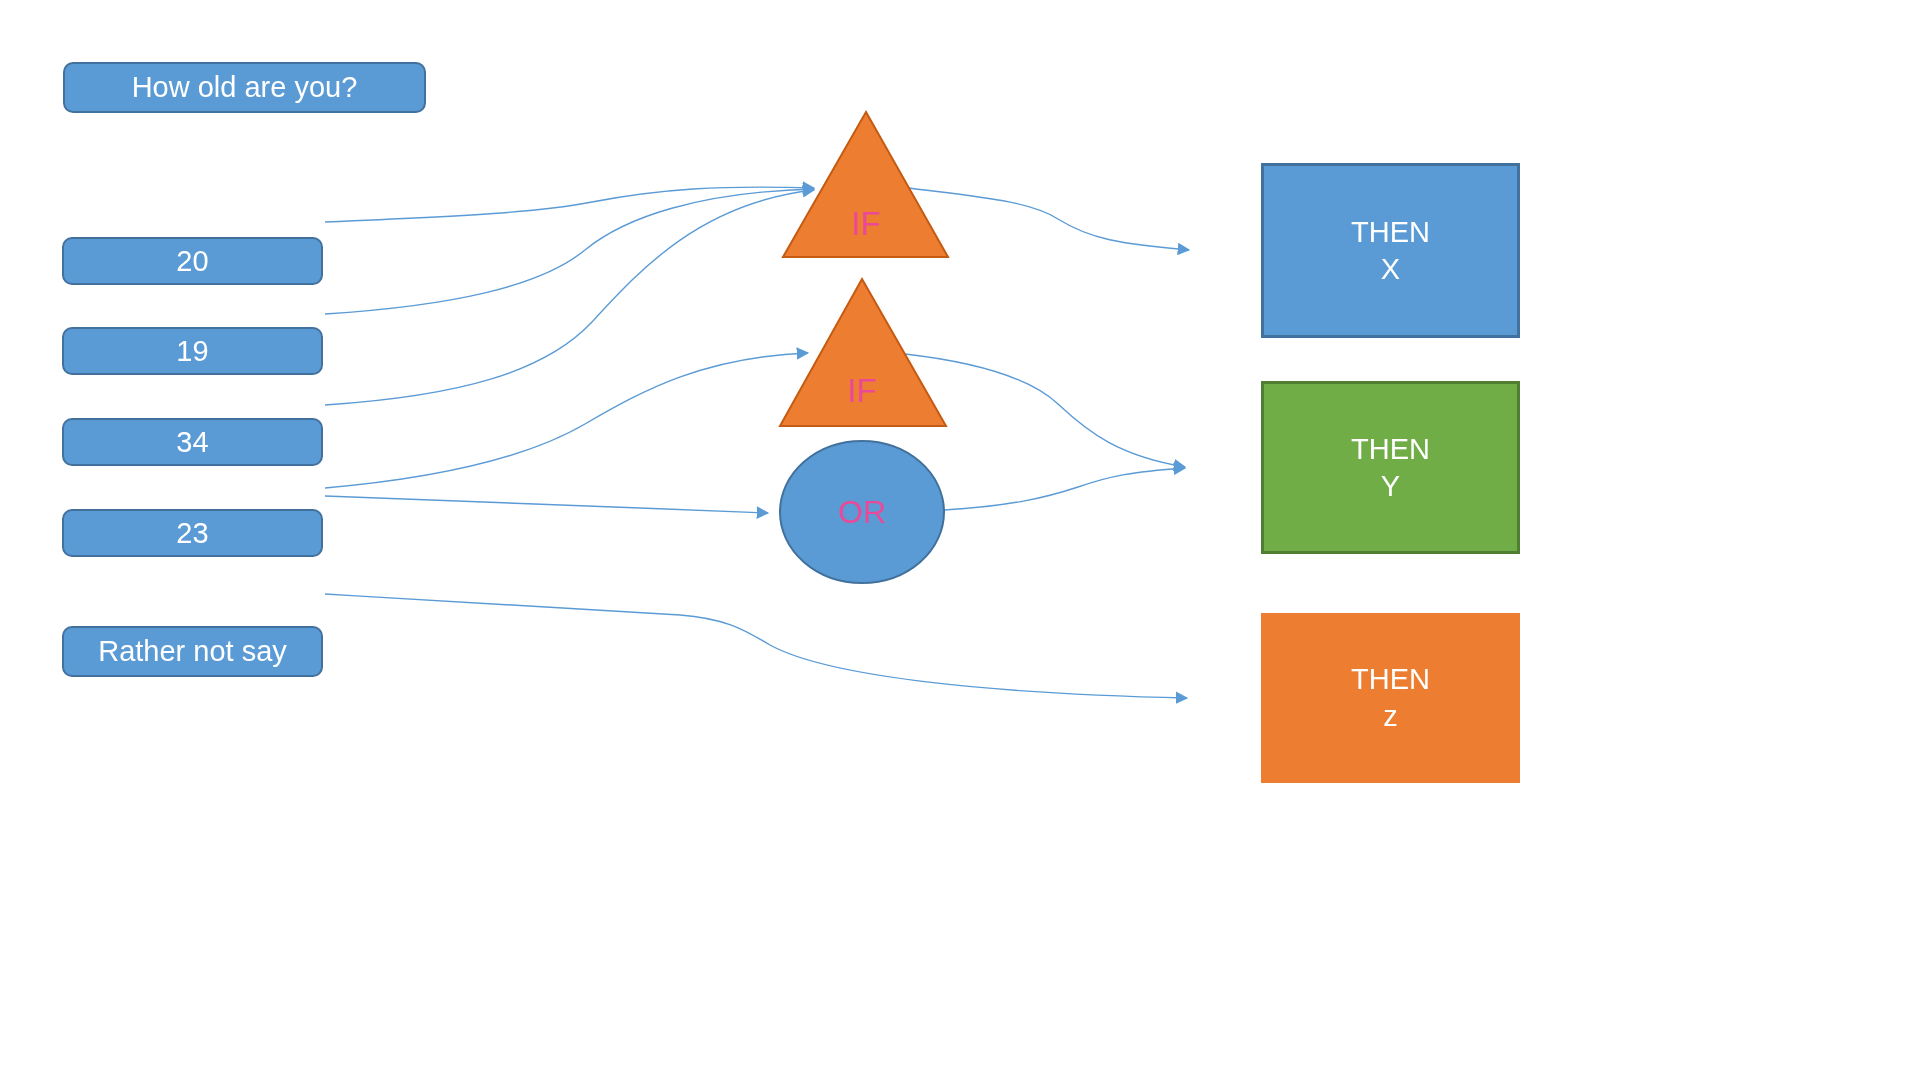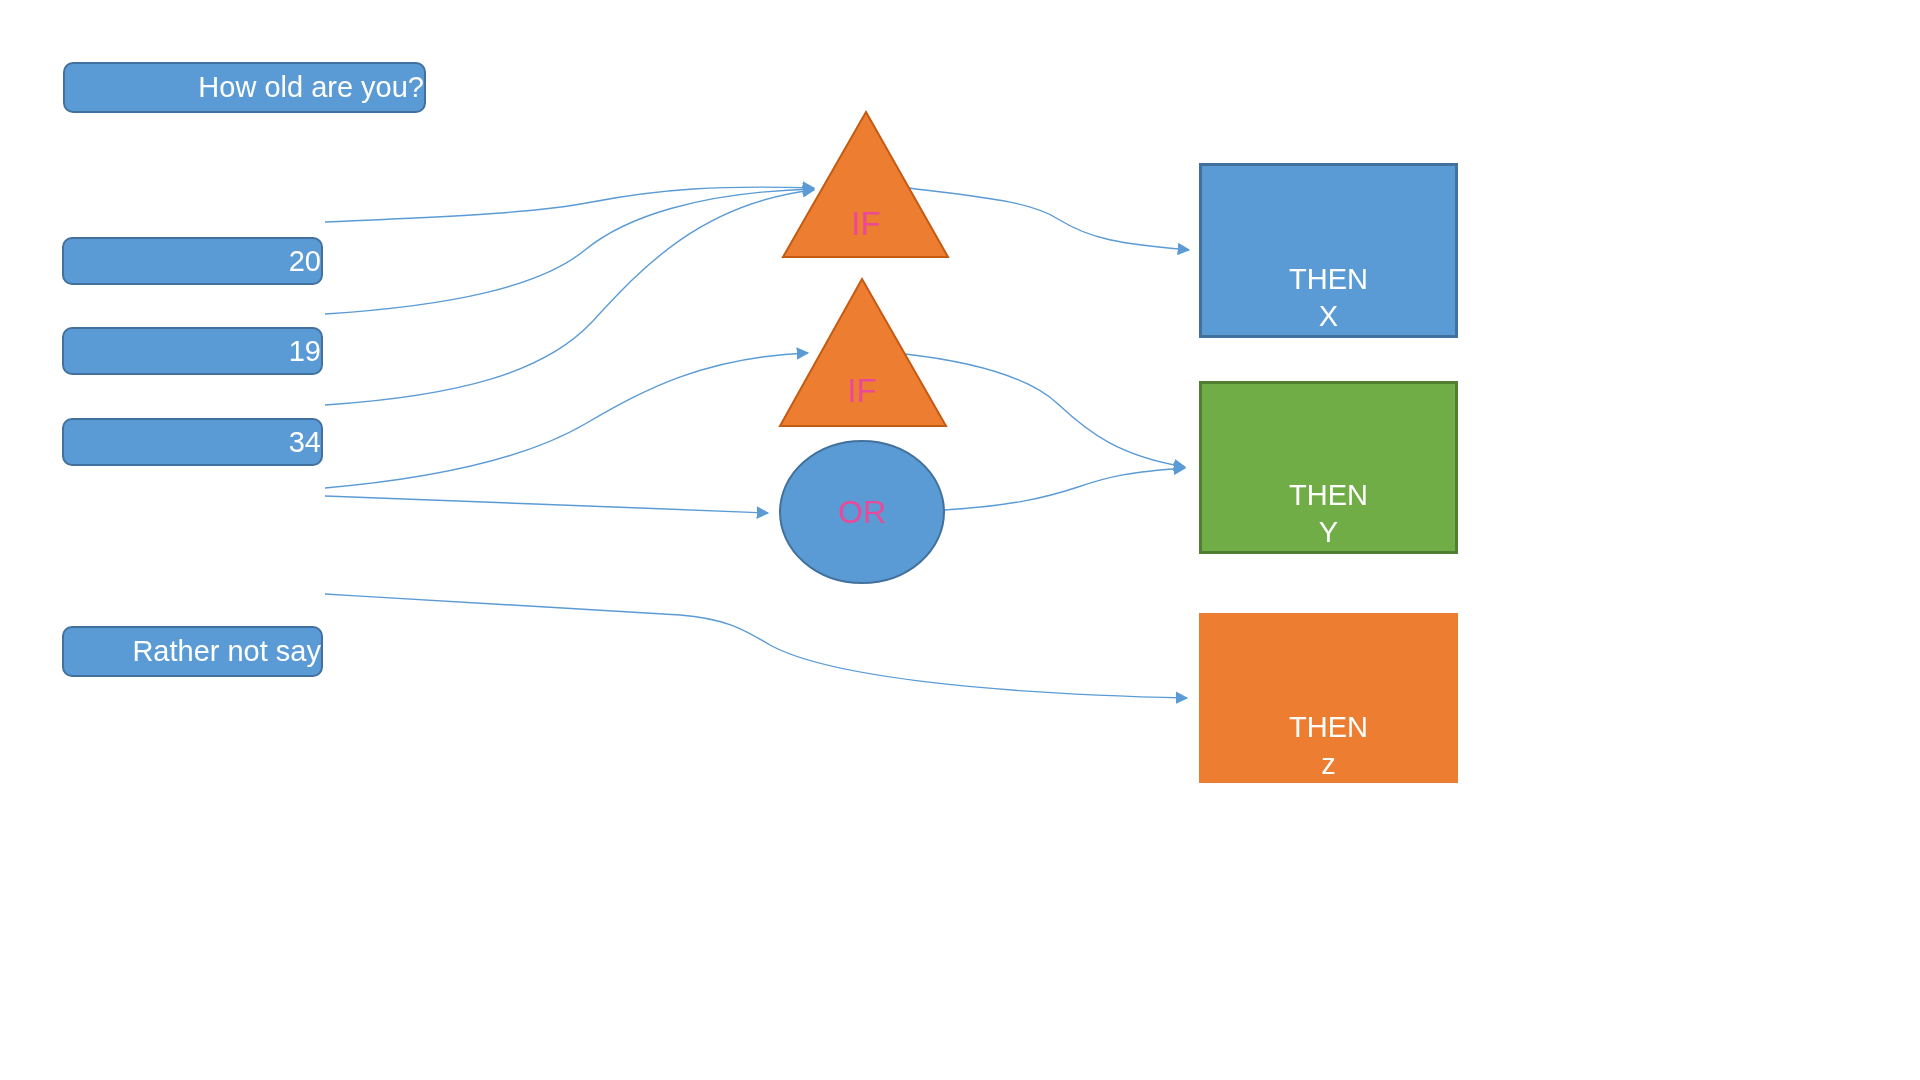--- a/index.html
+++ b/index.html
@@ -12,21 +12,21 @@
     background: #ffffff;
     overflow: hidden;
   }
   #connector-layer {
     position: absolute; left: 0; top: 0;
     width: 1920px; height: 1080px;
     z-index: 1;
   }
   .node {
     position: absolute;
-    display: flex; align-items: center; justify-content: flex-end;
+    display: flex; align-items: center; justify-content: center;
     color: #ffffff; text-align: center;
     z-index: 2;
     box-sizing: border-box;
   }
   .pill {
     background: #5b9bd5;
     border: 2px solid #41719c;
     border-radius: 10px;
     font-size: 29px;
   }
@@ -37,21 +37,21 @@
     left: 62px; width: 261px; height: 48px; margin-top: 39px;
   }
   .gate-label {
     position: absolute;
     width: 100px; height: 42px;
     display: flex; align-items: center; justify-content: center;
     color: #ec4899; font-size: 33px;
     z-index: 3; pointer-events: none;
   }
   .outcome {
-    left: 1199px; width: 259px;
+    left: 1261px; width: 259px;
     flex-direction: column;
     font-size: 29px; line-height: 37px;
   }
   .outcome-x {
     top: 163px; height: 175px;
     background: #5b9bd5; border: 3px solid #41719c;
   }
   .outcome-y {
     top: 381px; height: 173px;
     background: #70ad47; border: 3px solid #507e32;
@@ -102,20 +102,23 @@
 
   <div class="node pill option" style="top:198px">
     <span>20</span>
   </div>
   <div class="node pill option" style="top:288px">
     <span>19</span>
   </div>
   <div class="node pill option" style="top:379px">
     <span>34</span>
   </div>
+  <div class="node pill option" style="top:470px">
+    <span>23</span>
+  </div>
   <div class="node pill option" style="top:587px;height:51px">
     <span>Rather not say</span>
   </div>
 
   <div class="gate-label" style="left:816px;top:203px">
     <span>IF</span>
   </div>
   <div class="gate-label" style="left:812px;top:370px">
     <span>IF</span>
   </div>

